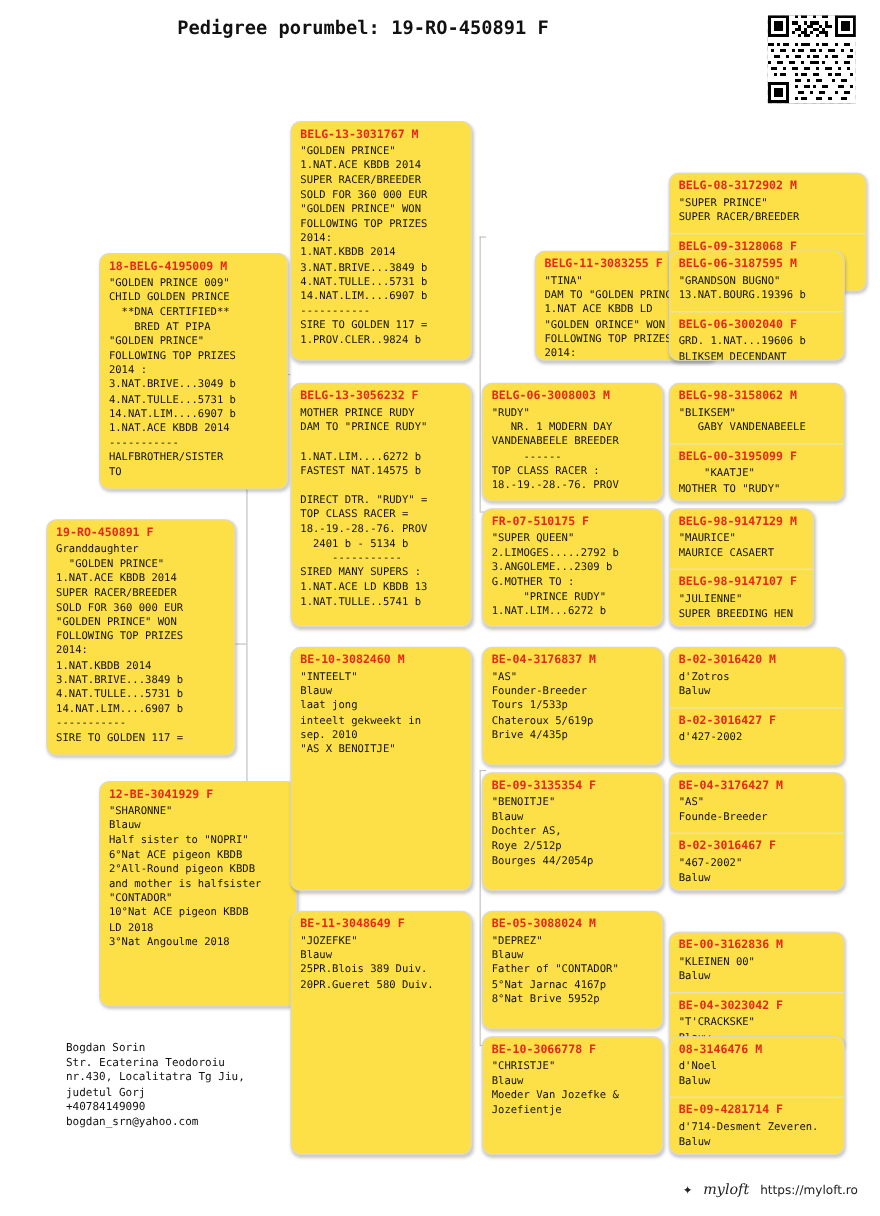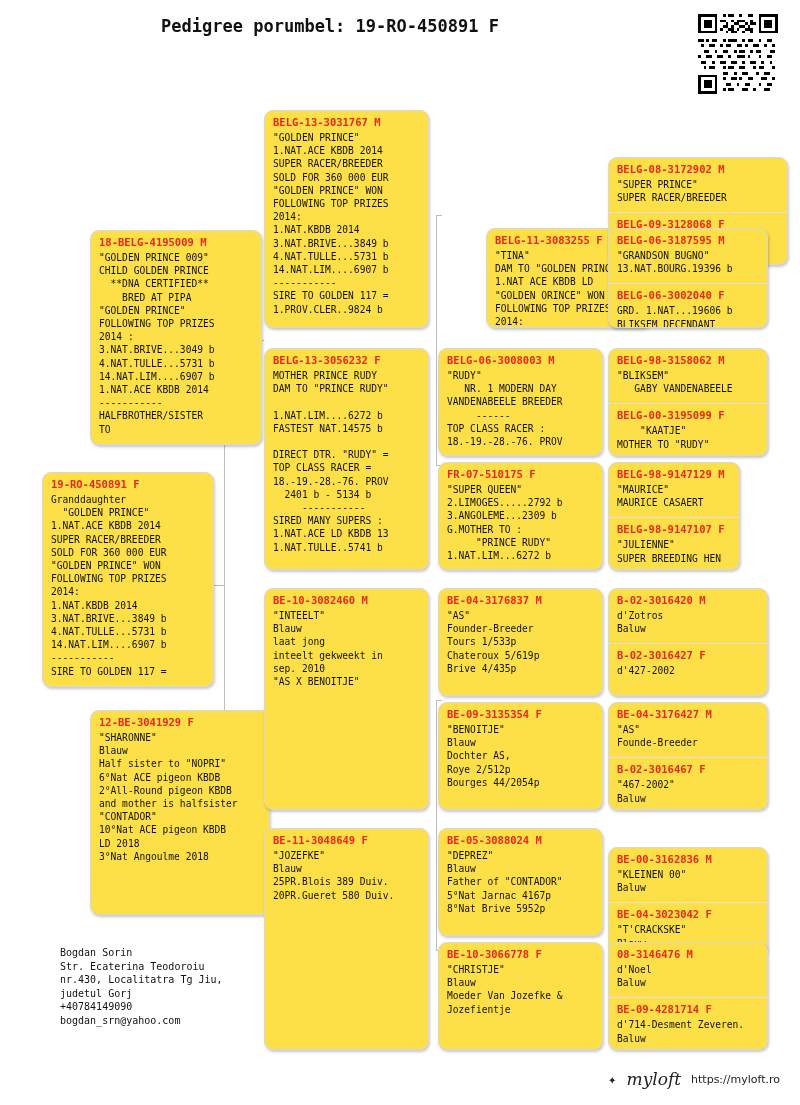--- a/index.html
+++ b/index.html
@@ -86,21 +86,21 @@
     right: 20px; bottom: 16px;
     display: flex;
     align-items: center;
     gap: 10px;
     font-size: 11px;
     color: #333;
   }
   .brand .logo {
     font-family: "DejaVu Serif", "Liberation Serif", serif;
     font-style: italic;
-    font-size: 17px;
+    font-size: 13px;
     color: #222;
   }
   .brand .url { color: #222; font-family: "DejaVu Sans", "Liberation Sans", sans-serif; }
   .brand .swoosh { font-size: 14px; color:#222; }
 </style>
 </head>
 <body>
 
 <div class="page">
 

